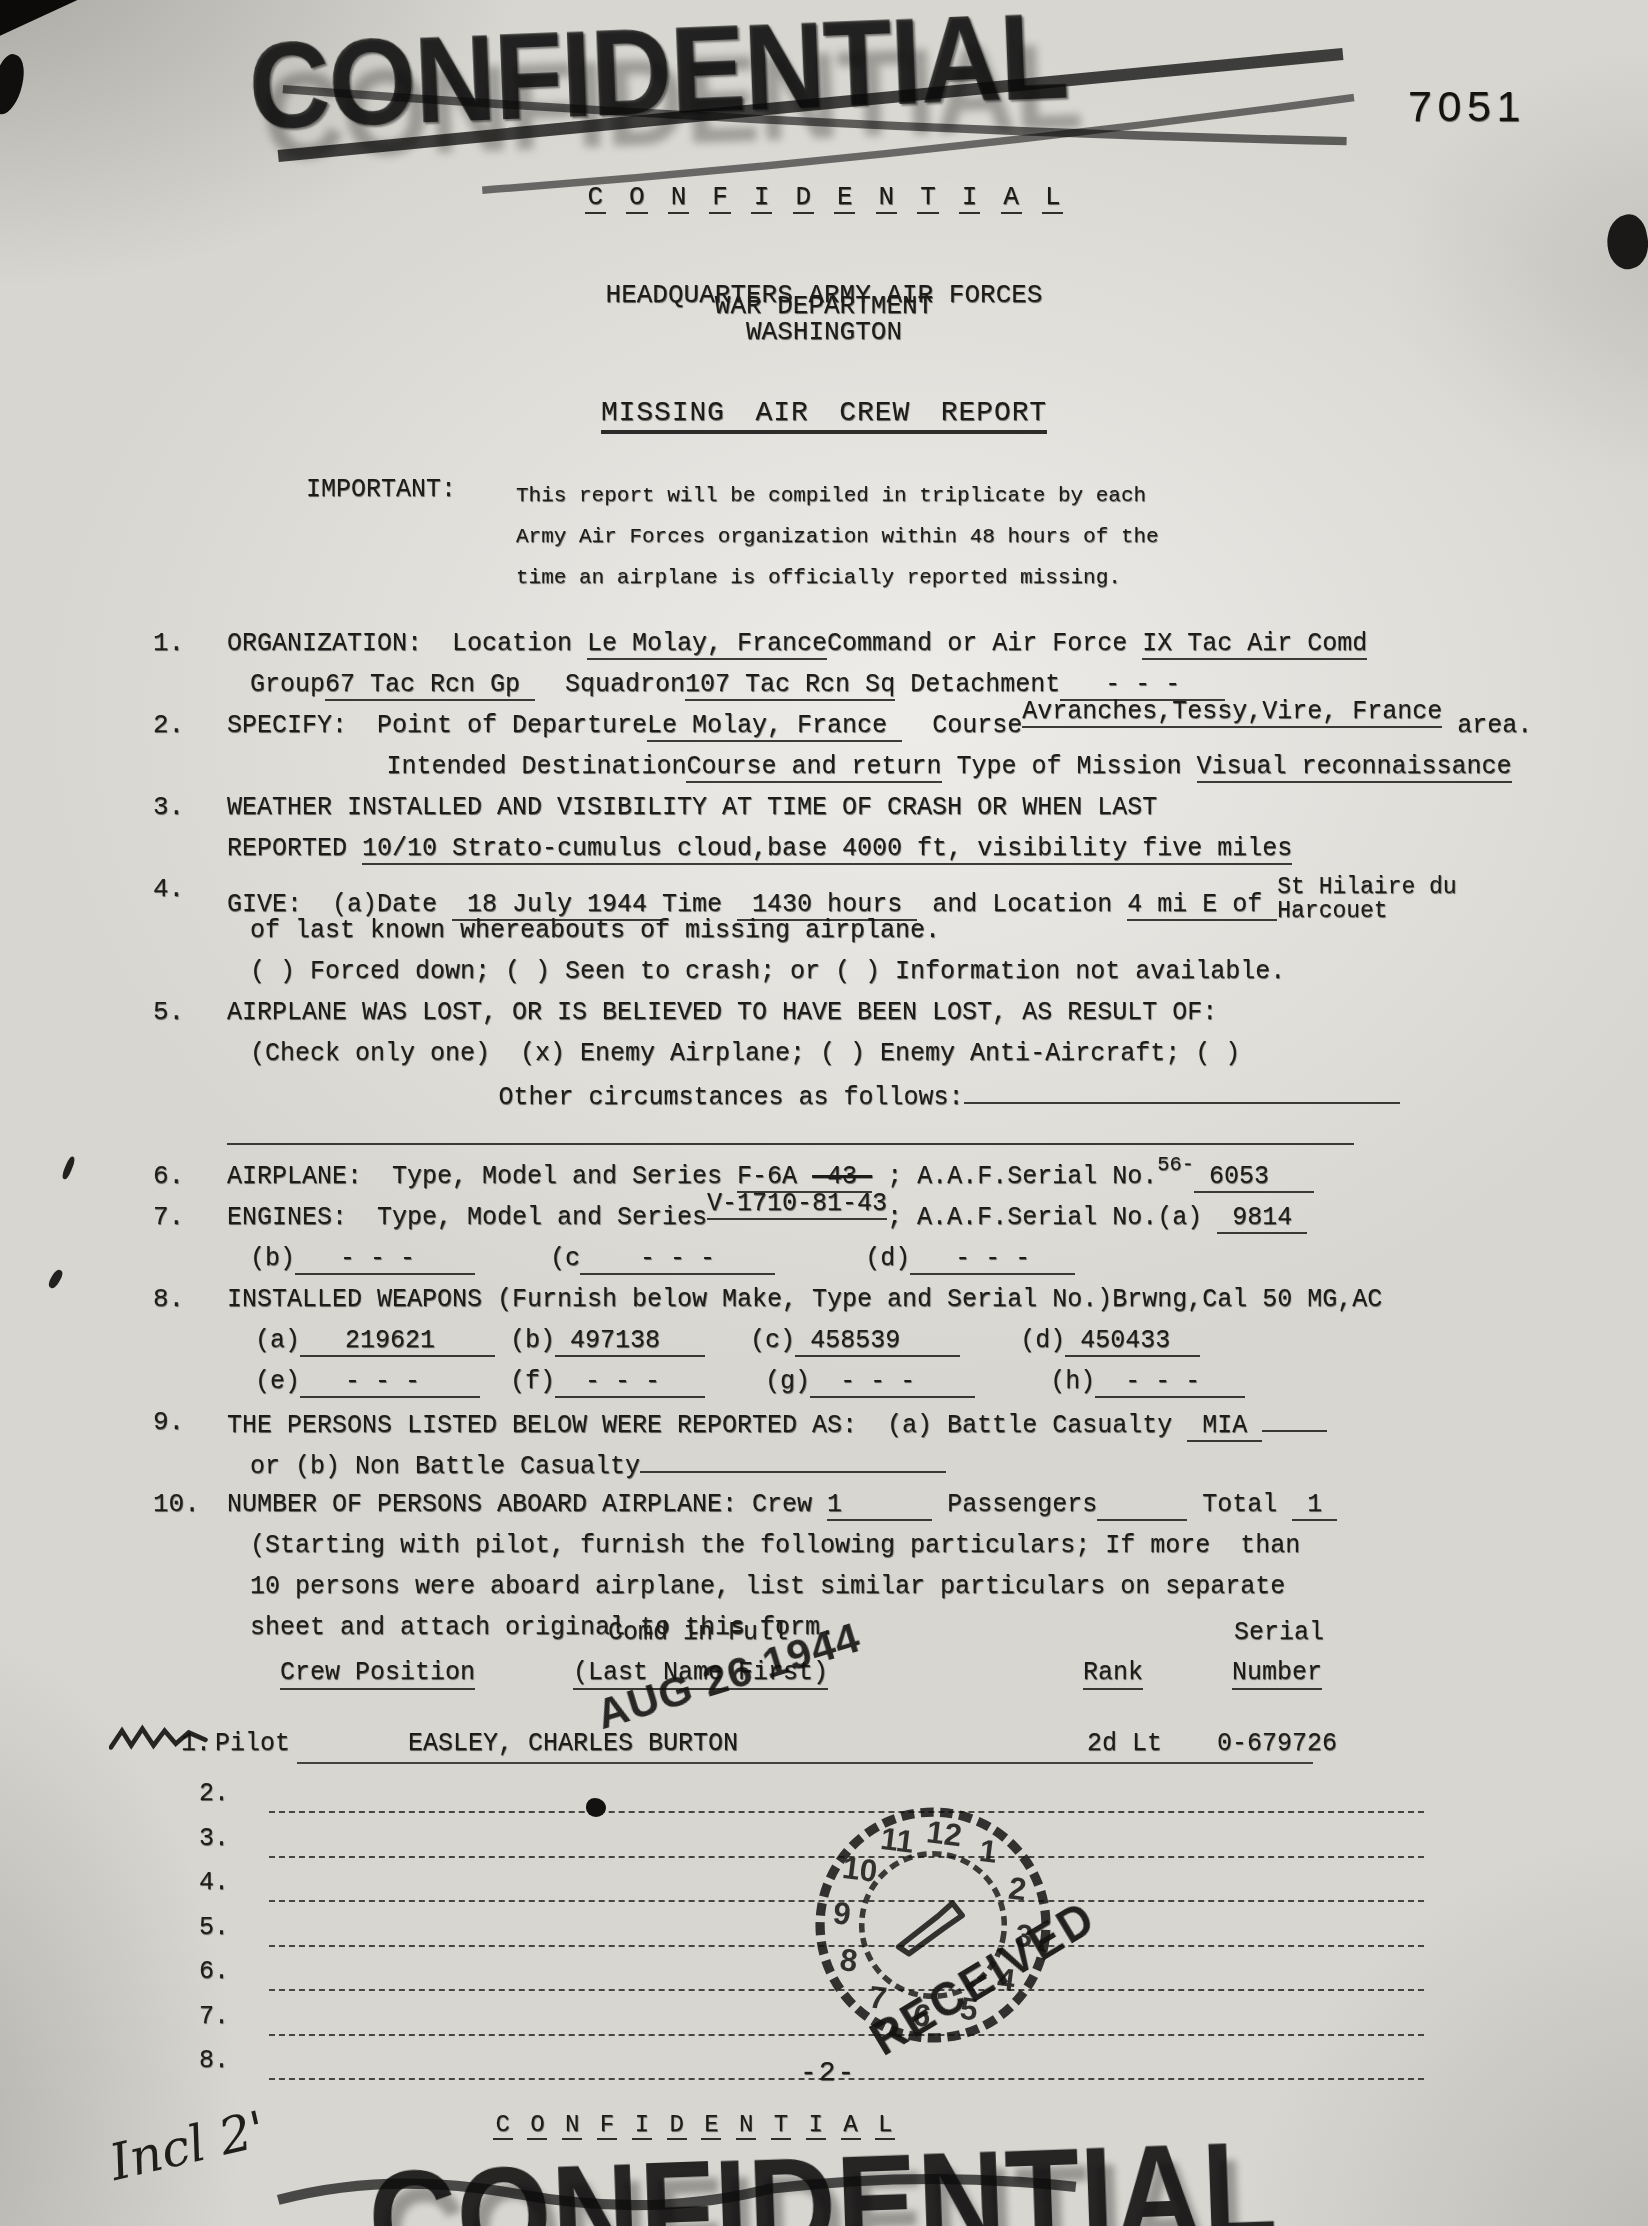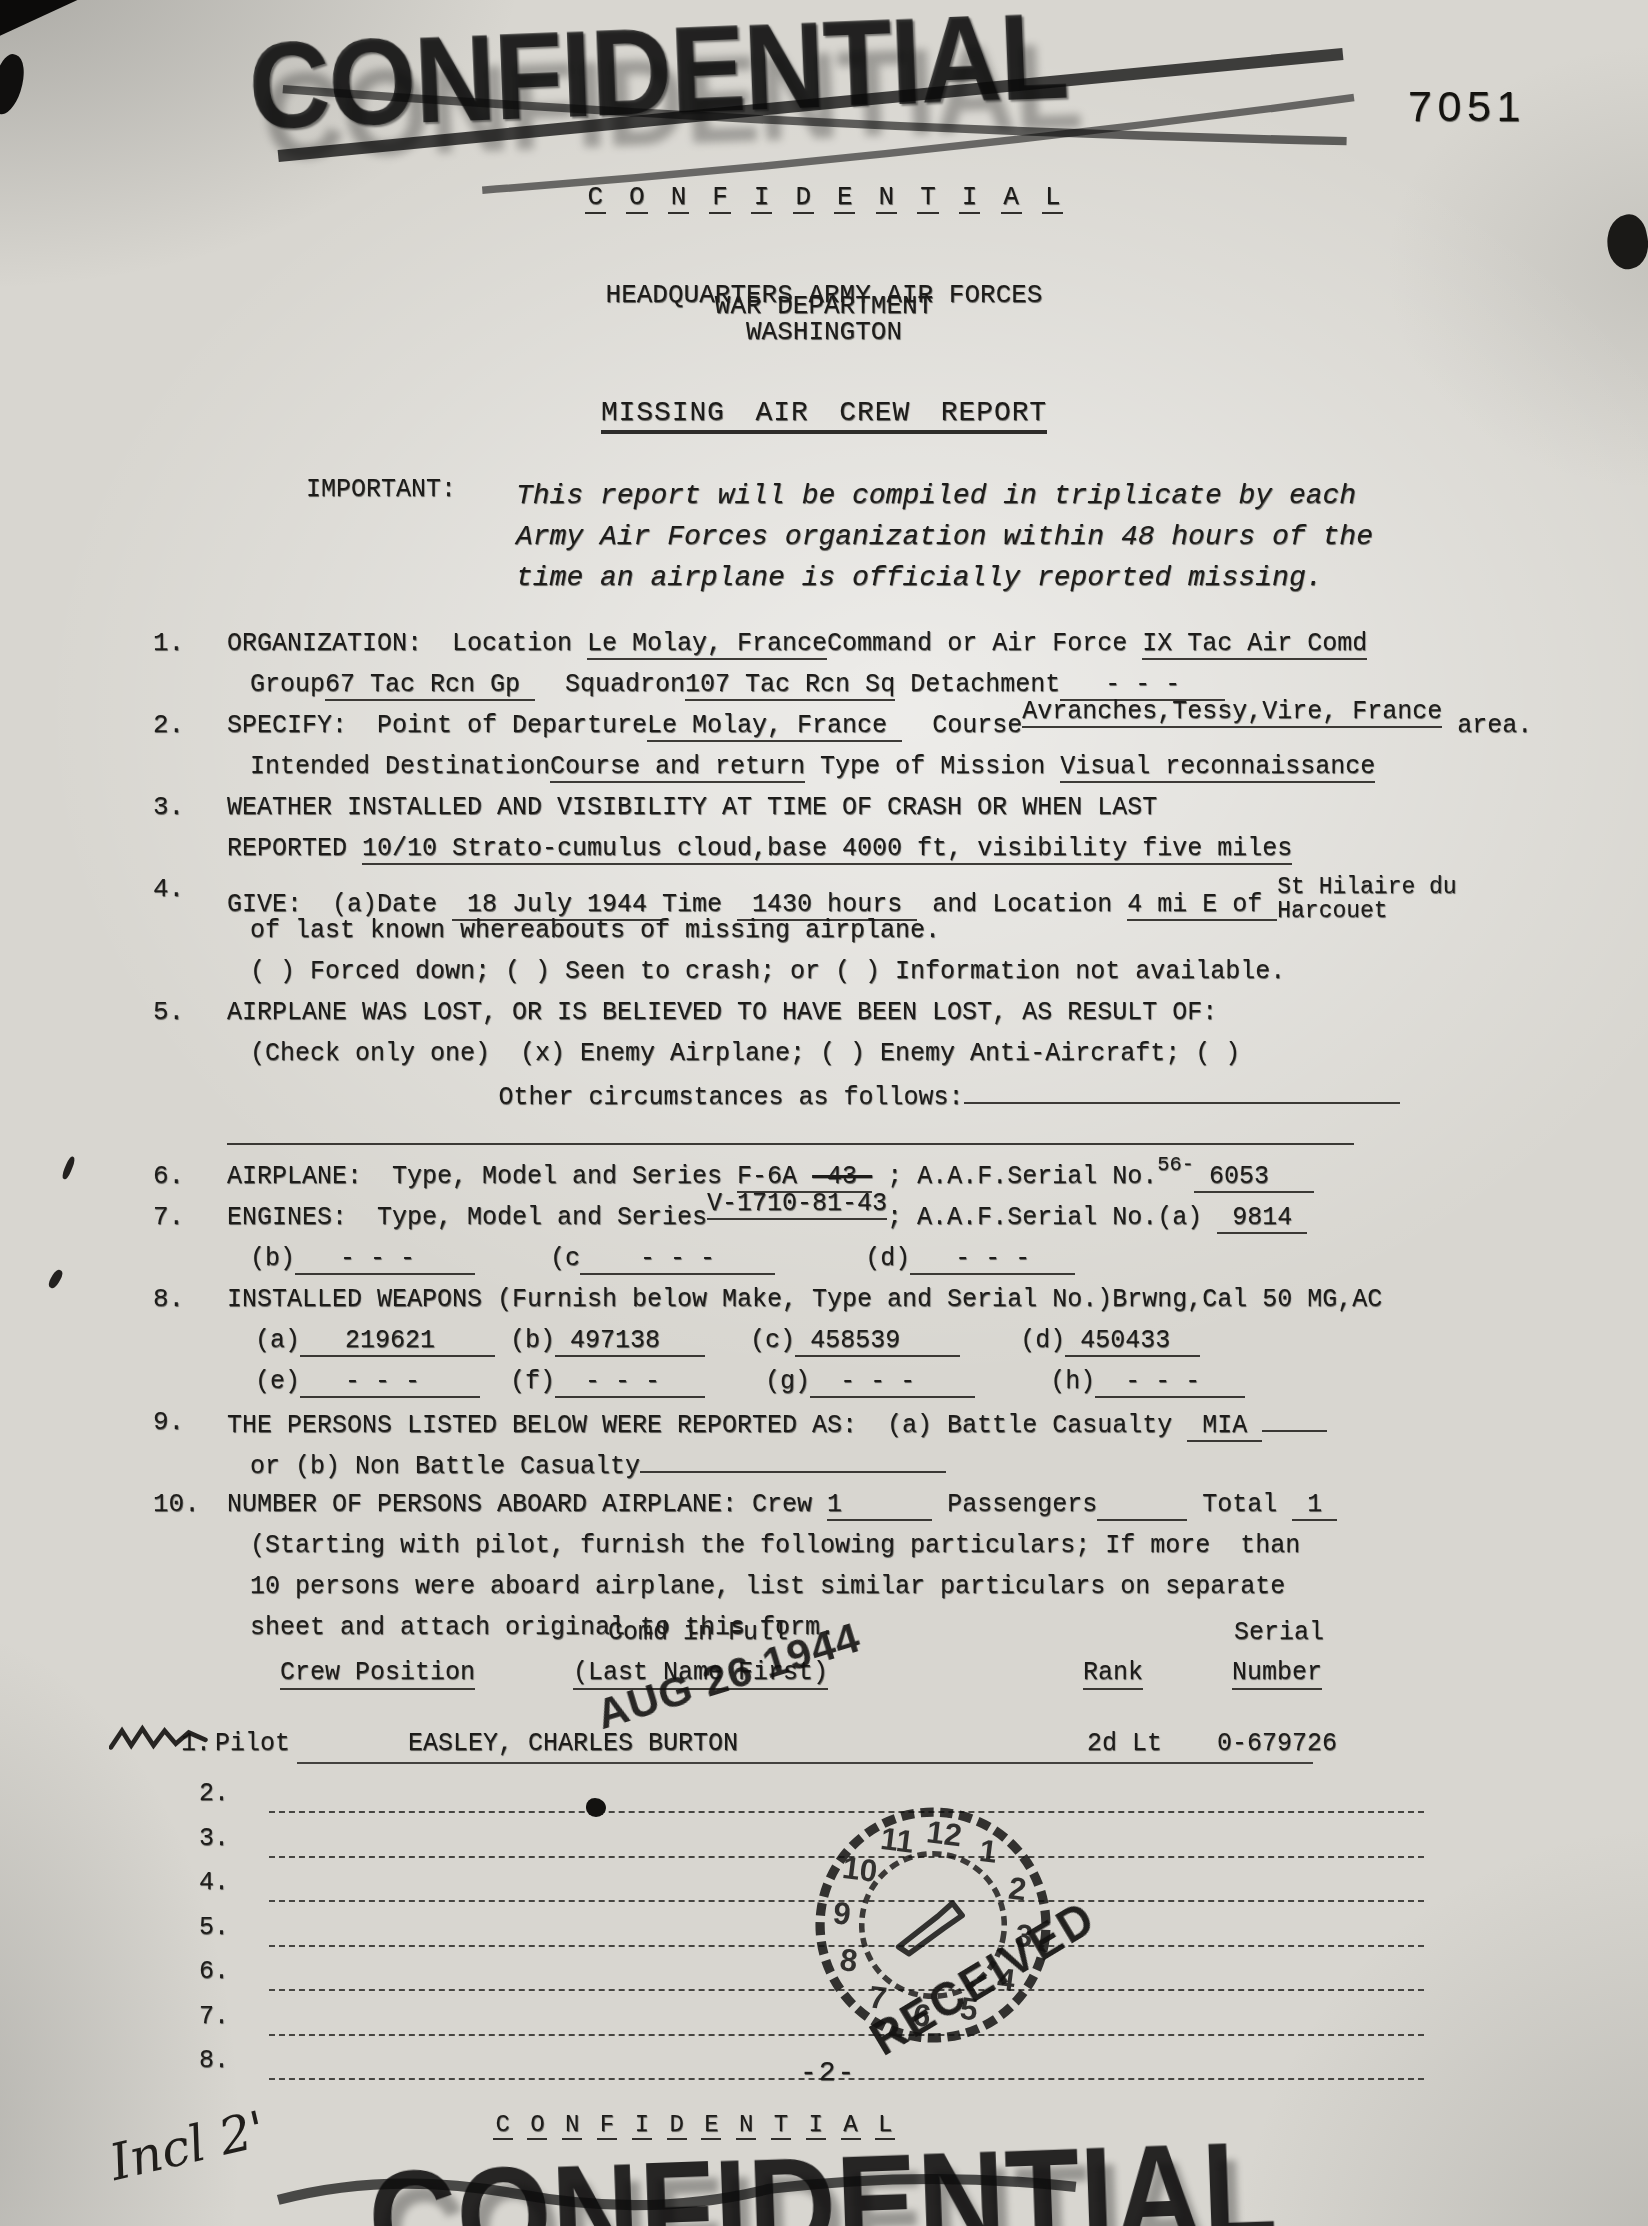--- a/index.html
+++ b/index.html
@@ -56,21 +56,21 @@
     font-family:"Liberation Sans","DejaVu Sans",sans-serif;color:#14130f;}
   #war-dept{top:243px;font-size:26px;margin-top:48px;}
   #hq{top:280px;font-size:26px;}
   #washington{top:317px;font-size:26px;}
   #report-title{top:397px;}
   #report-title span{font-size:28px;letter-spacing:0.9px;word-spacing:13px;
     border-bottom:4.6px solid rgba(25,24,22,.9);padding-bottom:1.9px;}
   #important{left:0;top:475px;}
   #important .lbl{position:absolute;left:306px;top:0;font-size:25px;}
   #important .ilines{position:absolute;left:516px;top:0;width:835px;}
-  #important .ilines div{height:41px;line-height:41px;font-size:28px;white-space:pre;font-style:italic;}
+  #important .ilines div{height:41px;line-height:41px;font-size:21px;white-space:pre;}
   
   #crew{position:absolute;left:0;top:0;width:1648px;}
   .th{position:absolute;font-size:25px;white-space:pre;}
   .th.und{border-bottom:2.8px solid rgba(30,28,25,.85);padding-bottom:0.9px;}
   .crew-row{position:absolute;left:0;width:1648px;height:43px;}
   .crew-row .cell{position:absolute;font-size:25px;white-space:pre;}
   .row-line{position:absolute;height:0;border-bottom:2.8px solid rgba(30,28,25,.8);}
   .row-line.dash{border-bottom:2.8px dashed rgba(45,43,40,.85);}
   
   #received-stamp{left:861px;top:2020px;font-size:45px;letter-spacing:2.8px;
@@ -131,21 +131,21 @@
         <span class="num tw">1.</span>
         <div class="lines">
           <div class="ln"><span class="">ORGANIZATION:  Location </span><span class="u">Le Molay, France</span><span class="">Command or Air Force </span><span class="u">IX Tac Air Comd</span></div>
           <div class="ln" style="padding-left: 23px;"><span class="">Group</span><span class="u">67 Tac Rcn Gp </span><span class="">  Squadron</span><span class="u">107 Tac Rcn Sq</span><span class=""> Detachment</span><span class="u">   - - -   </span></div>
         </div>
       </div>
       <div class="item">
         <span class="num tw">2.</span>
         <div class="lines">
           <div class="ln"><span class="">SPECIFY:  Point of Departure</span><span class="u">Le Molay, France </span><span class="">  Course</span><span class="u raise">Avranches,Tessy,Vire, France</span><span class=""> area.</span></div>
-          <div class="ln" style="padding-left: 23px;"><span class="">Intended Destination</span><span class="u">Course and return</span><span class=""> Type of Mission </span><span class="u">Visual reconnaissance</span></div>
+          <div class="ln" style="padding-left: 23px; text-align: center;"><span class="">Intended Destination</span><span class="u">Course and return</span><span class=""> Type of Mission </span><span class="u">Visual reconnaissance</span></div>
         </div>
       </div>
       <div class="item">
         <span class="num tw">3.</span>
         <div class="lines">
           <div class="ln"><span class="">WEATHER INSTALLED AND VISIBILITY AT TIME OF CRASH OR WHEN LAST</span></div>
           <div class="ln"><span class="">REPORTED </span><span class="u">10/10 Strato-cumulus cloud,base 4000 ft, visibility five miles</span></div>
         </div>
       </div>
       <div class="item">

